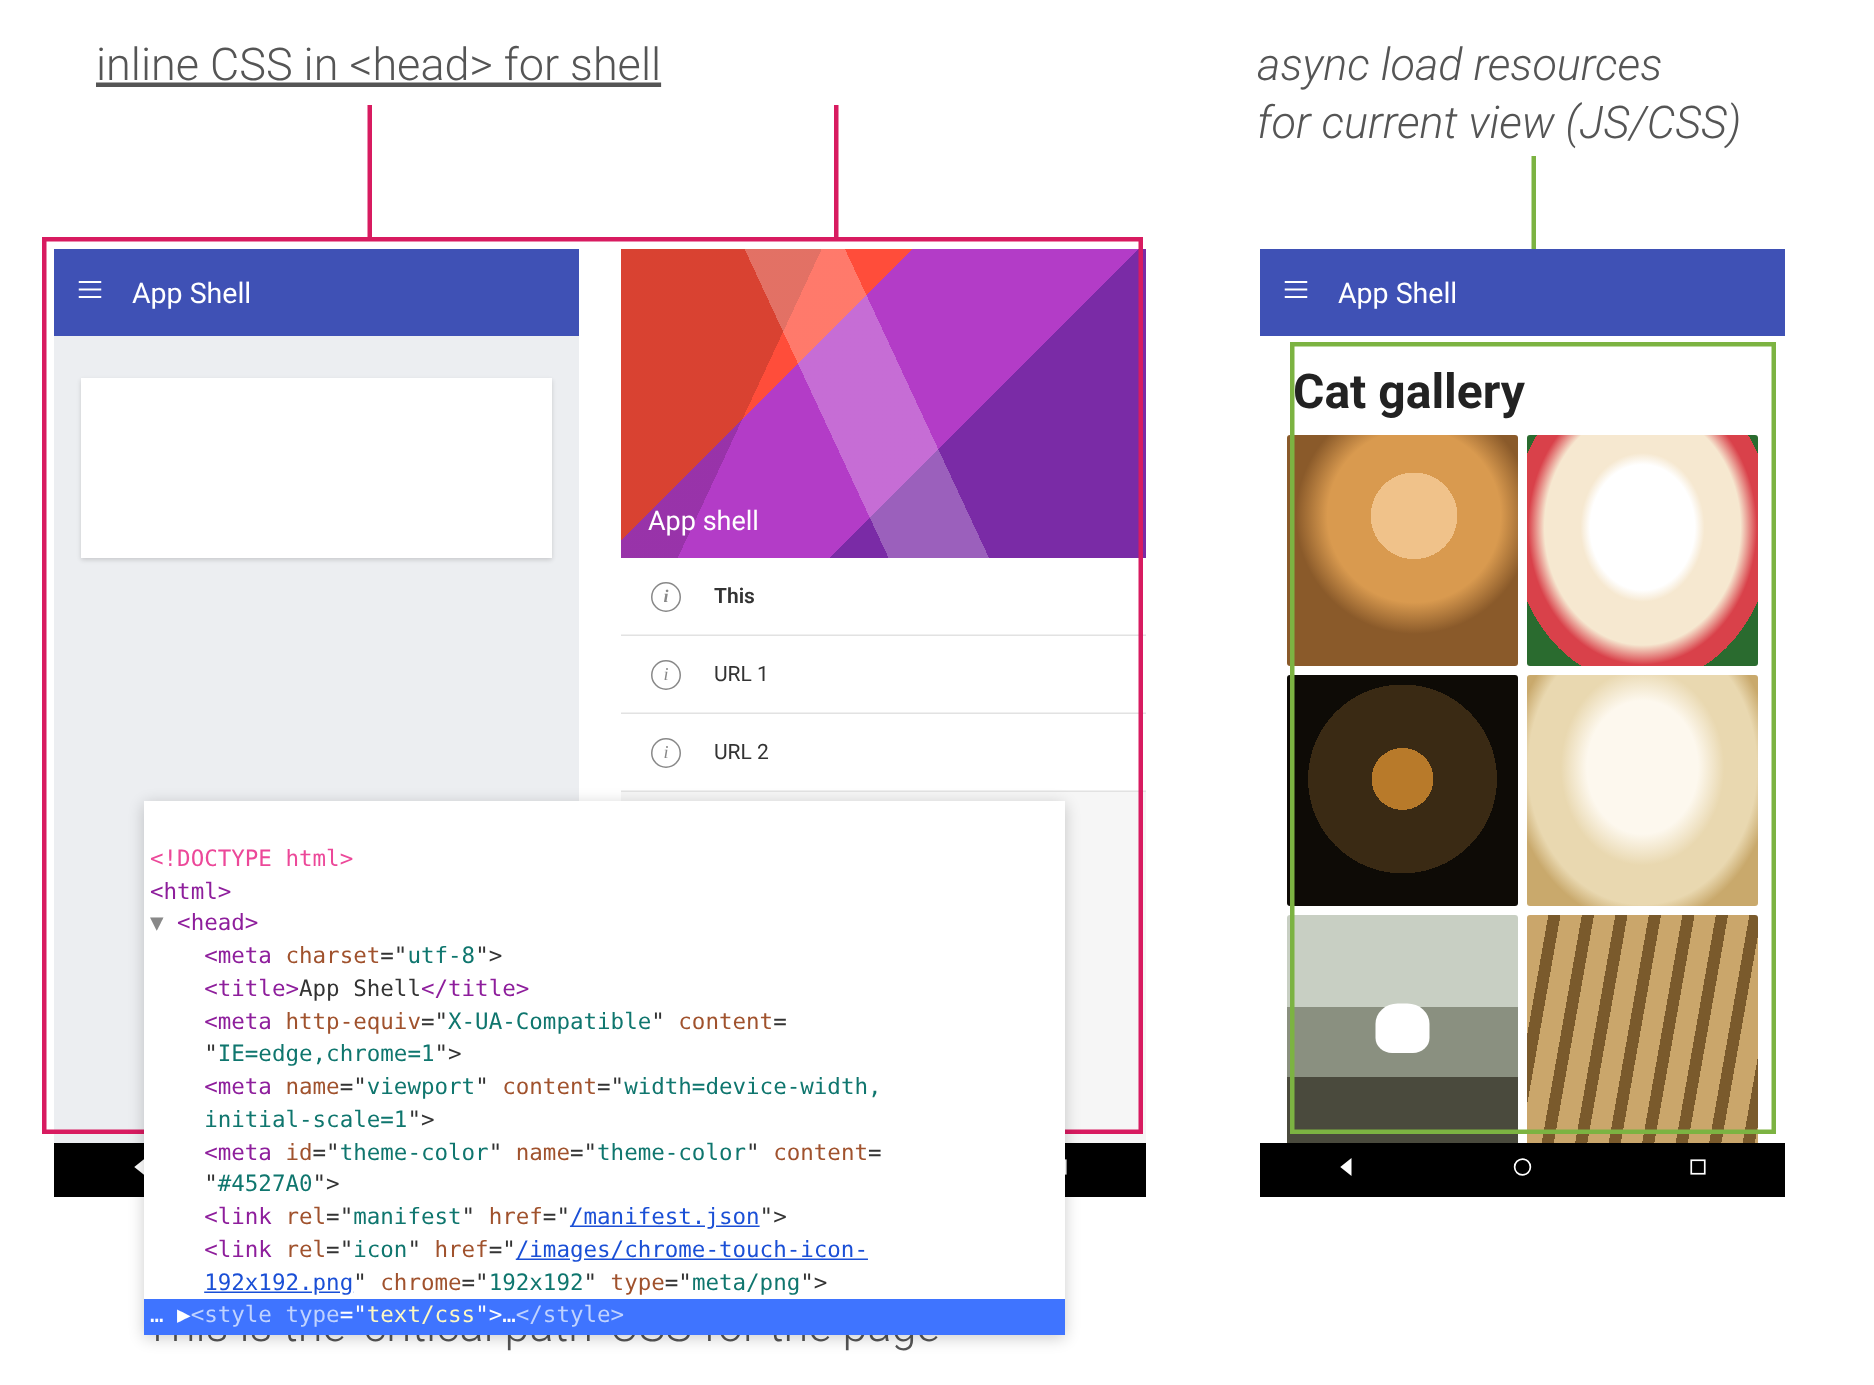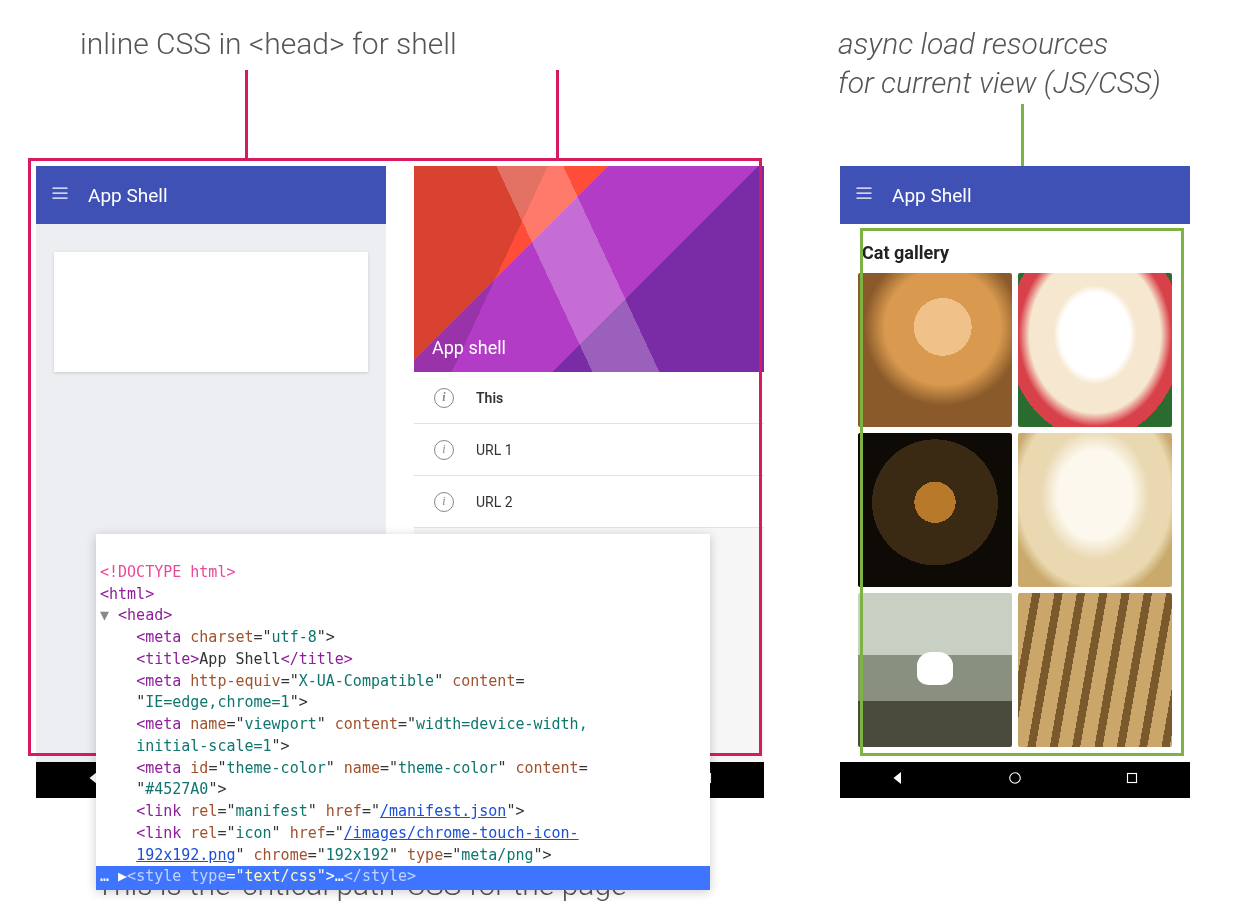--- a/index.html
+++ b/index.html
@@ -12,21 +12,21 @@
     overflow: hidden;
     color: #333;
   }
   .annotation {
     font-size: 30px;
     font-weight: 300;
     color: #555;
     position: absolute;
     line-height: 1.3;
   }
-  #anno-left { left: 80px; top: 24px; }
+  #anno-left { left: 64px; top: 24px; text-decoration: underline; }
   #anno-right { left: 838px; top: 24px; font-style: italic; }
   #anno-bottom { left: 96px; top: 865px; }
 
   
   .phone {
     position: absolute;
     width: 350px;
     height: 632px;
     background: #000;
     border-radius: 4px;
@@ -109,21 +109,21 @@
     border-radius: 50%;
     display:flex; align-items:center; justify-content:center;
     font-family: Georgia, serif;
     font-style: italic;
     font-size: 12px;
     color:#888;
   }
 
   
   .gallery-title {
-    font-size: 18px; font-weight: 700;
+    font-size: 32px; font-weight: 700;
     padding: 18px 22px 10px;
     color:#222;
   }
   .gallery-grid {
     display:grid;
     grid-template-columns: repeat(2, 1fr);
     gap: 6px;
     padding: 0 18px;
   }
   .cat-tile {

